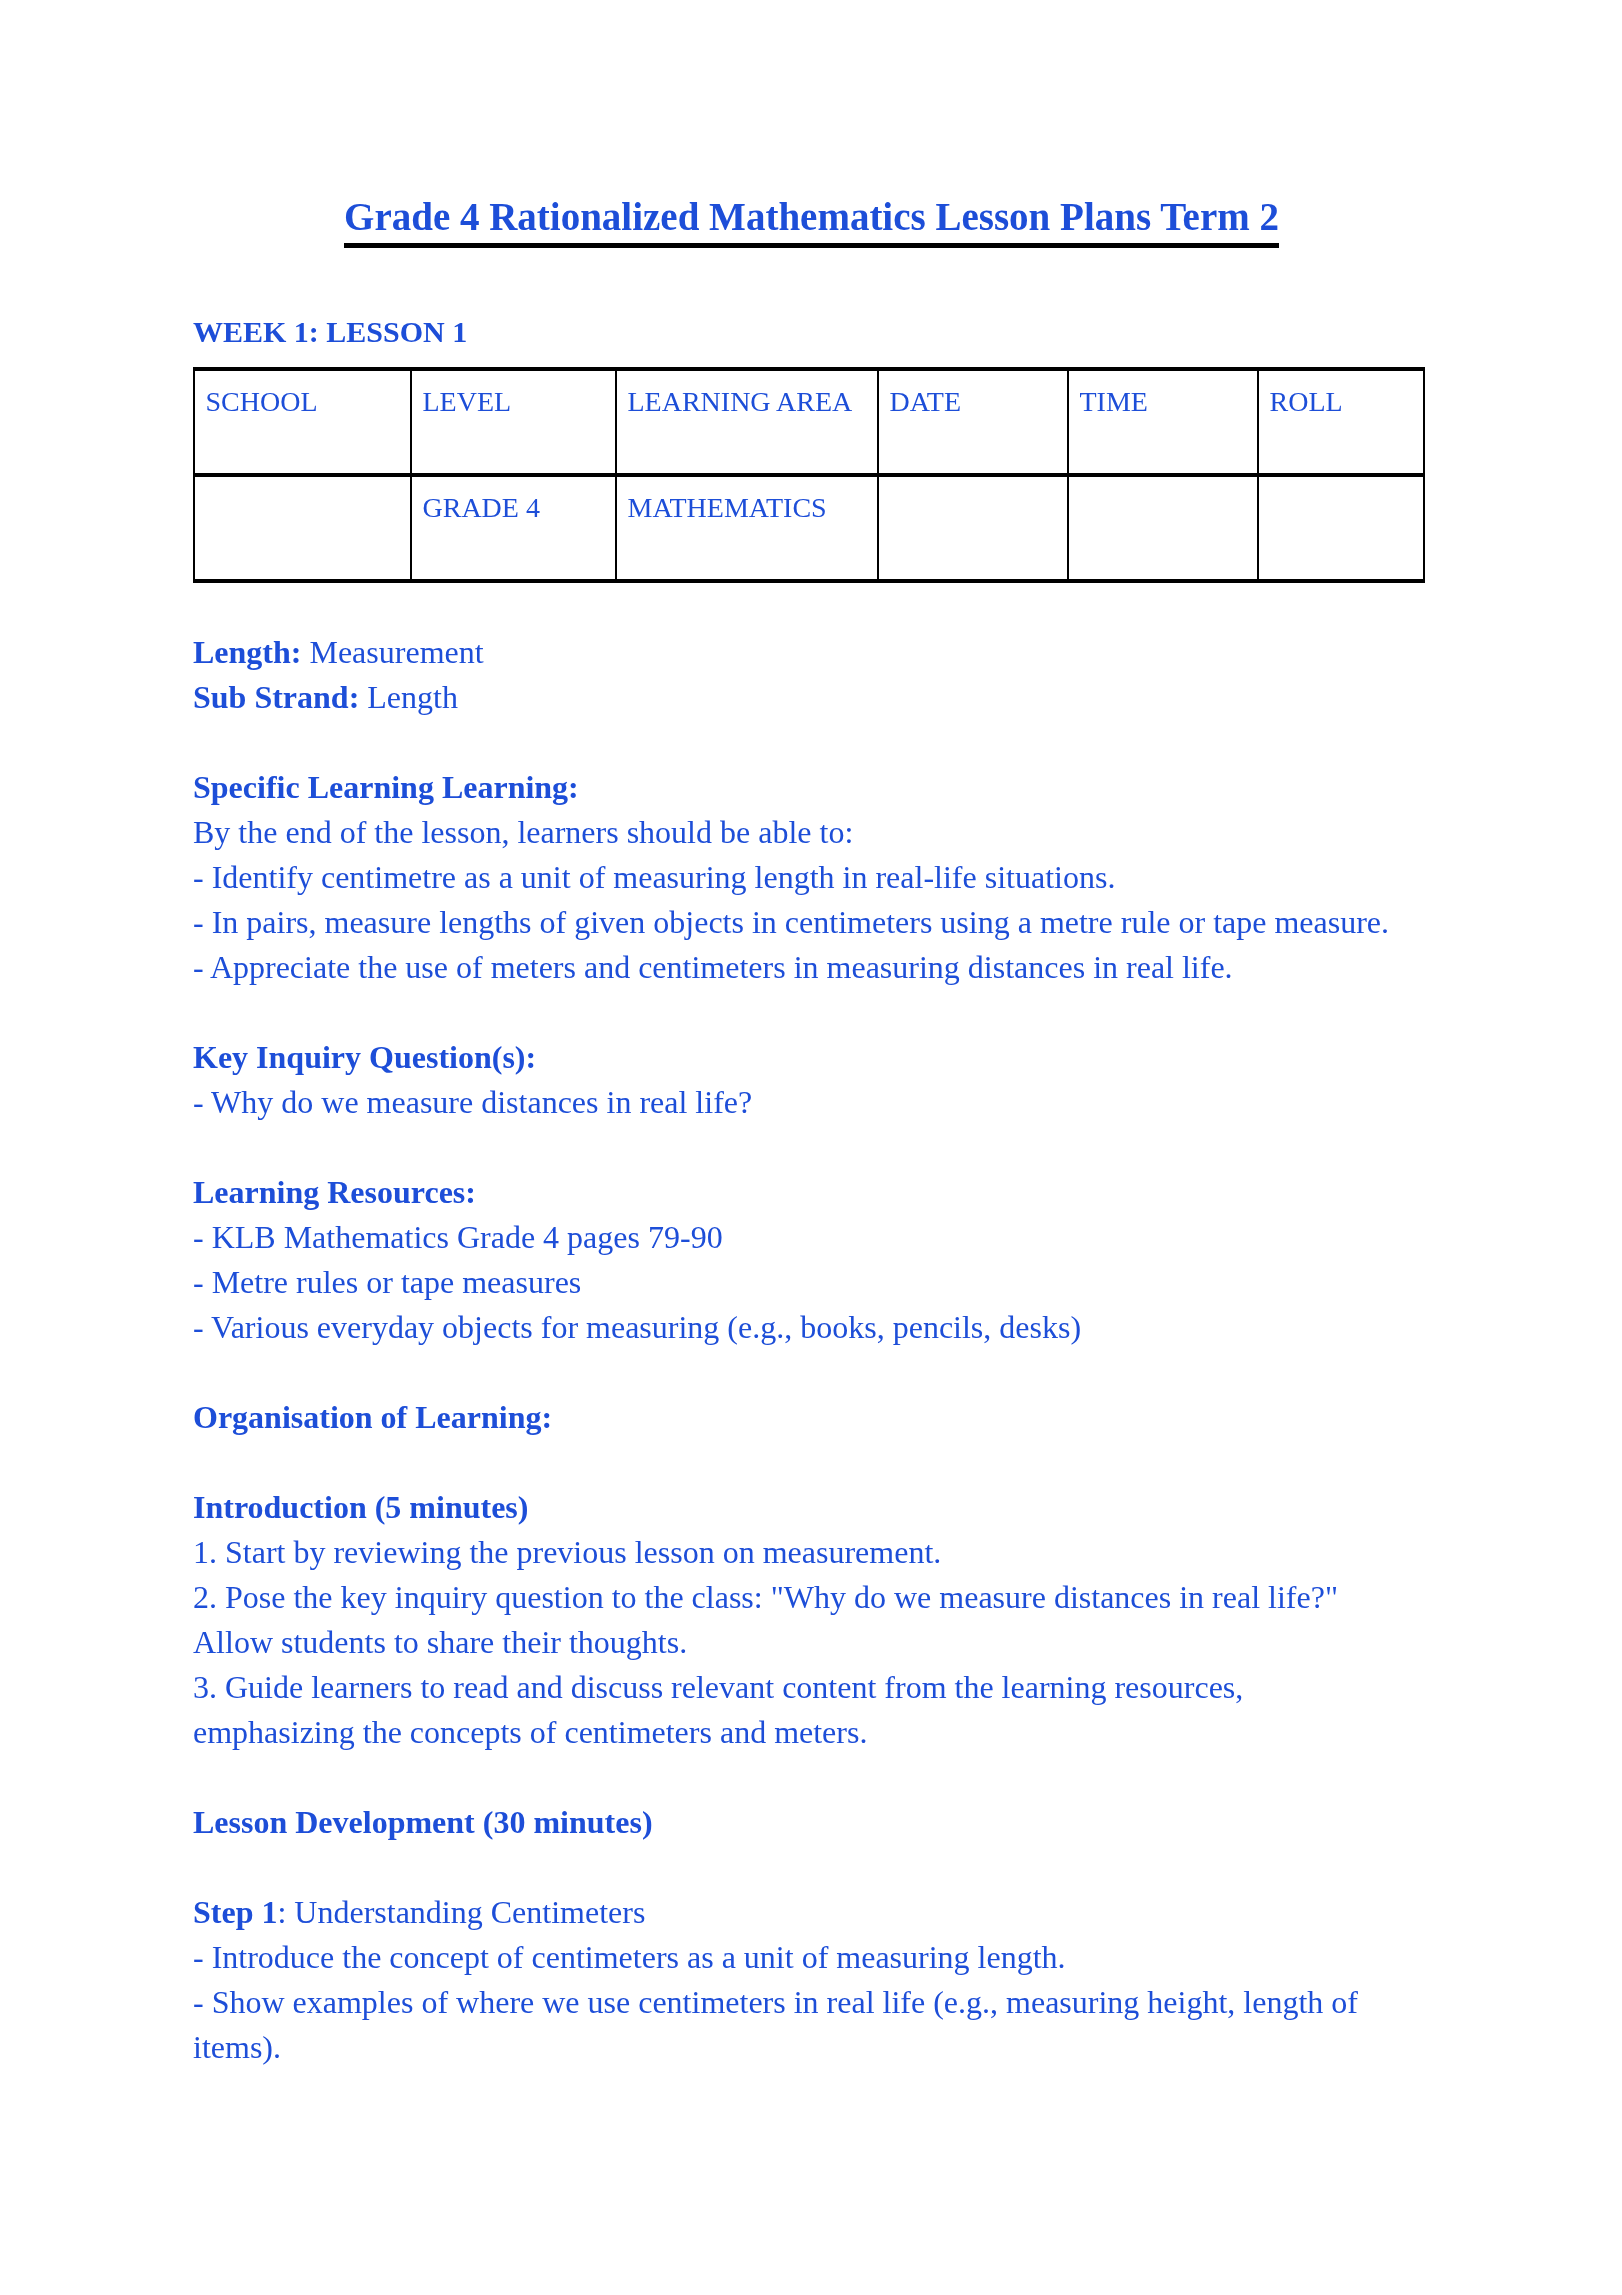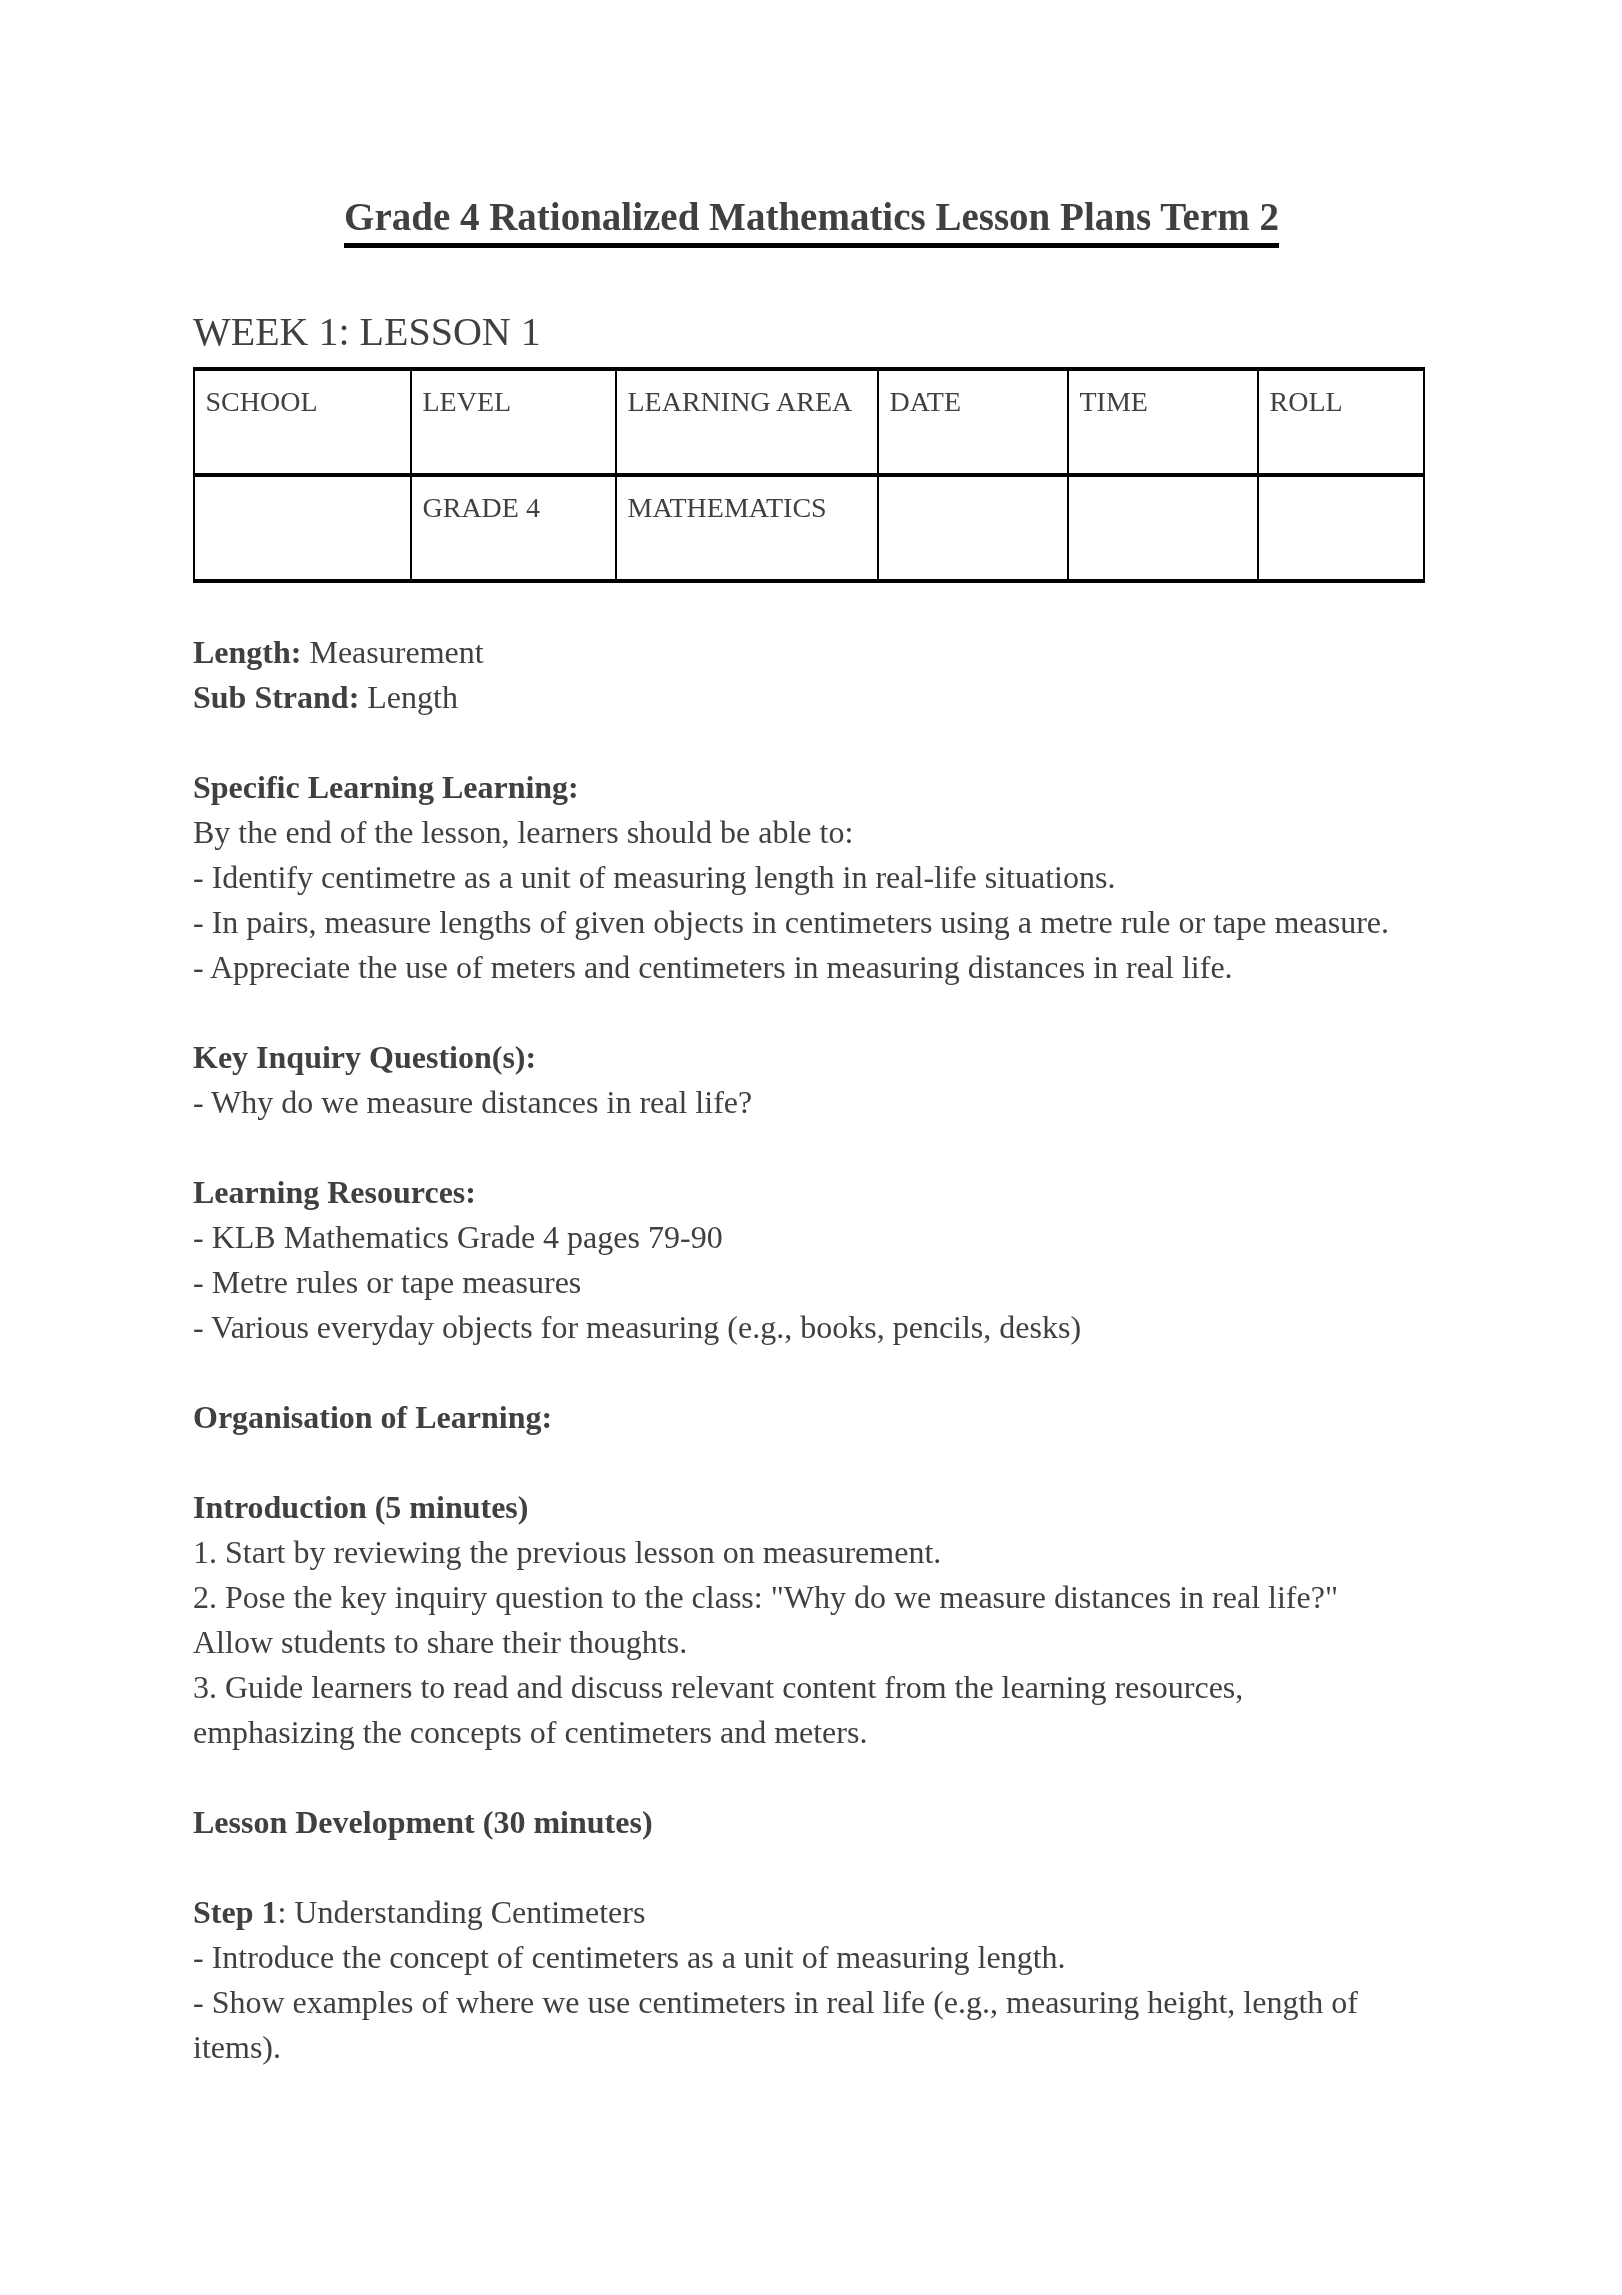--- a/index.html
+++ b/index.html
@@ -2,43 +2,43 @@
 <html style="font-size:10.5px"><head>
 <meta charset="utf-8">
 <style>
   * { margin: 0; padding: 0; box-sizing: border-box; }
   html, body { background: #ffffff; }
   .page {
     position: relative;
     width: 1623px;
     height: 2295px;
     background: #ffffff;
-    color: #404040;
+    color: #1d4ed8;
     font-family: "Liberation Serif", "DejaVu Serif", serif;
     font-size: 32px;
     padding: 196px 193px 0 193px;
     overflow: hidden;
   }
   
   .title-wrap {
     text-align: center;
     margin: 0 0 65px 0;
   }
   .title-text {
     display: inline-block;
     font-size: 39px;
     font-weight: bold;
     line-height: 42px;
     border-bottom: 5.2px solid #000000;
     padding-bottom: 5.2px;
   }
   
   .week-heading {
-    font-size: 40px;
-    font-weight: normal;
+    font-size: 30px;
+    font-weight: bold;
     line-height: 38px;
     margin: 0 0 15.7px 0;
   }
   
   table.info-table {
     border-collapse: collapse;
     table-layout: fixed;
     width: 1230px;
     margin: 0 0 47px 0;
     border-top: 4.6px solid #000000;

